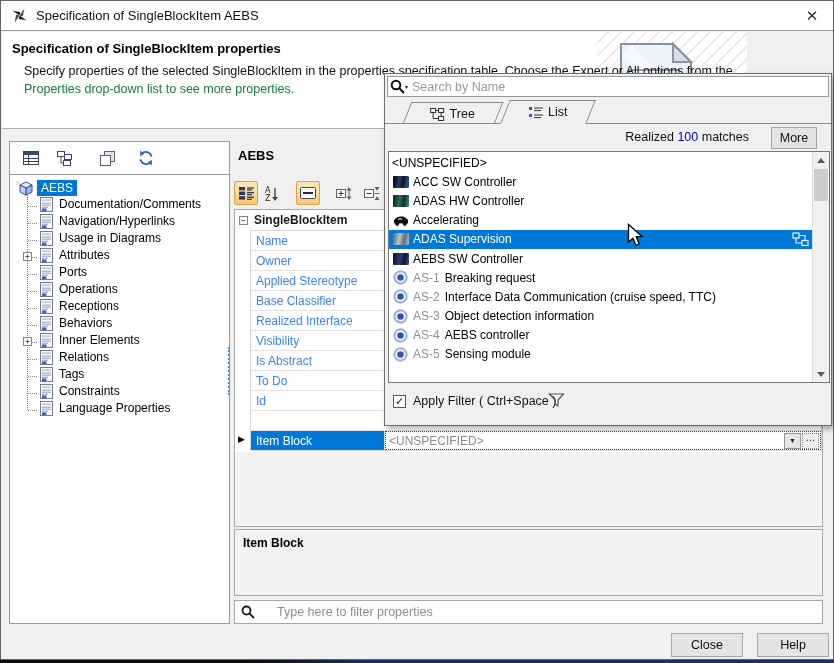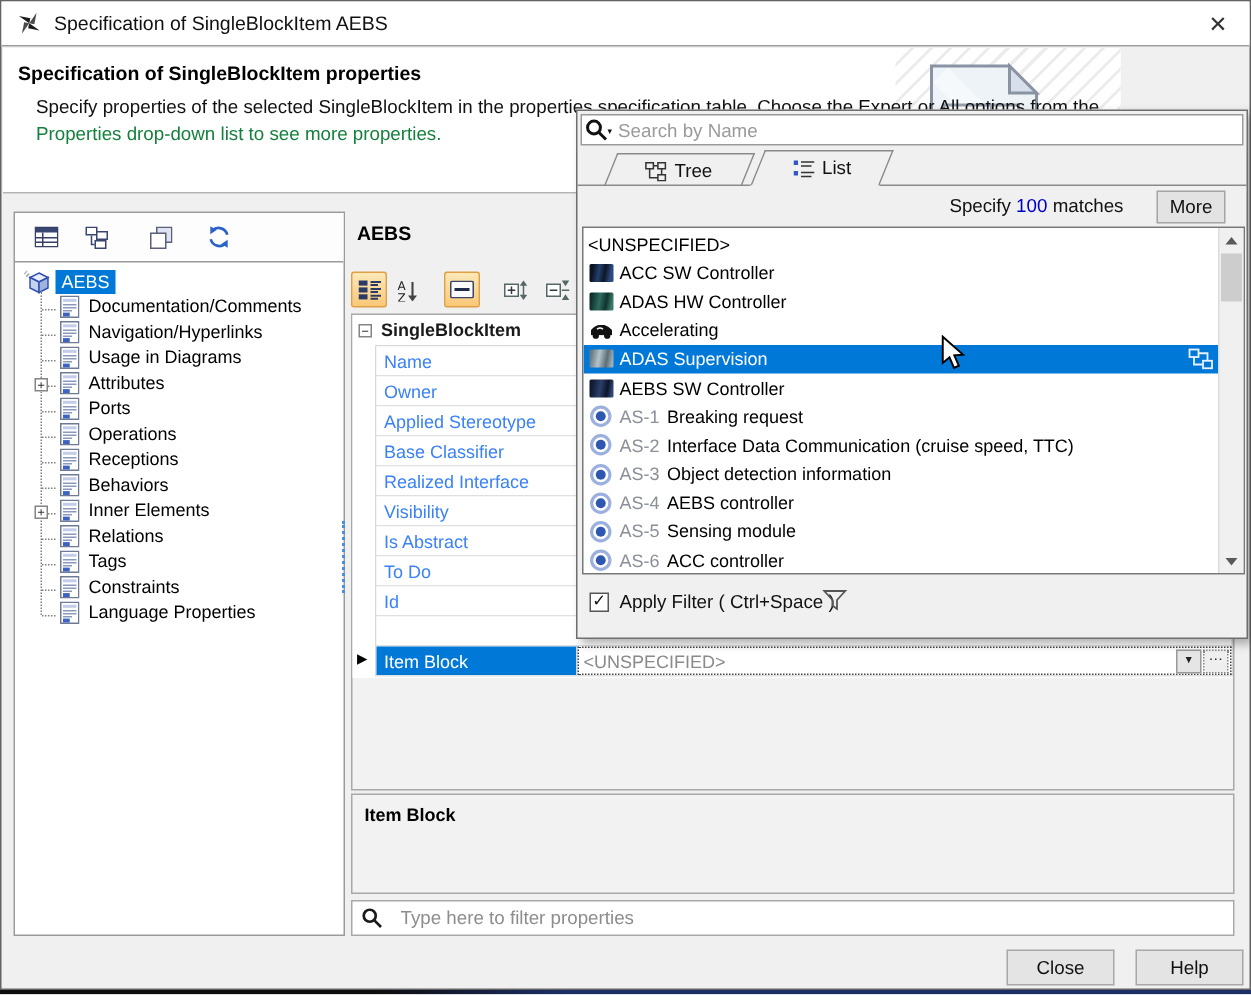--- a/index.html
+++ b/index.html
@@ -55,21 +55,21 @@
   .pvalue{flex:1;background:#fff;border-right:1px solid #d8d8d8;}
   .prow.sel .plabel{background:var(--sel);color:#fff;}
   .prow.sel::before{content:'▶';position:absolute;left:-13px;top:3px;font-size:9px;color:#000;}
   .vwrap{display:flex;align-items:center;height:100%;border:1px dotted #444;background:#fff;padding-left:3px;}
   .vtext{flex:1;font-size:12px;color:#8a8a8a;white-space:nowrap;overflow:hidden;}
   .ddl-btn{width:17px;height:16px;background:#e5e5e5;border:1px solid #9a9a9a;font-size:7px;color:#222;display:flex;align-items:center;justify-content:center;cursor:pointer;margin-right:1px;}
   .dots-btn{width:17px;height:16px;background:#efefef;border:1px dotted #888;font-size:10px;line-height:8px;color:#222;display:flex;align-items:flex-start;justify-content:center;cursor:pointer;margin-right:1px;}
 
   .desc-panel{position:absolute;left:233px;top:528px;width:589px;height:67px;background:#f2f2f2;border:1px solid #a8a8a8;}
   .desc-title{font-size:12px;font-weight:bold;color:#000;padding:6px 0 0 8px;}
-  .filter-box{position:absolute;left:233px;top:599px;width:589px;height:24px;background:#fff;border:1px solid #a8a8a8;display:flex;align-items:center;padding-left:6px;gap:10px;}
+  .filter-box{position:absolute;left:233px;top:599px;width:589px;height:24px;background:#fff;border:1px solid #a8a8a8;display:flex;align-items:center;padding-left:6px;gap:20px;}
   .filter-box input{border:none;outline:none;flex:1;font-family:inherit;font-size:12.5px;color:#222;background:transparent;}
   .filter-box input::placeholder{color:#8d8d8d;}
 
   
   .btn{position:absolute;height:24px;background:#e4e4e4;border:1px solid #a9a9a9;font-size:12.5px;color:#111;display:flex;align-items:center;justify-content:center;cursor:pointer;font-family:inherit;}
   .btn-close{left:670px;top:632px;width:72px;}
   .btn-help{left:756px;top:632px;width:72px;}
 
   
   .popup{position:absolute;left:383px;top:72px;width:448px;height:353px;background:#f0f0f0;border:1px solid #6e6e6e;box-shadow:3px 3px 6px rgba(0,0,0,0.3);z-index:50;}
@@ -557,21 +557,21 @@
                     <line x1="5" y1="11.6" x2="12" y2="11.6"></line>
                   </g>
                 </svg>
             </span>
             <span>List</span>
           </span>
         </div>
       </div>
       <div class="matches-row">
         <span class="matches-text">
-          <span>Specify</span>
+          <span>Realized</span>
           <span class="cnt">100</span>
           <span>matches</span>
         </span>
         <span class="more-btn">More</span>
       </div>
       <div class="plist">
         <div class="plist-rows" id="plist-rows">
             <div class="lrow">
               <span>&lt;UNSPECIFIED&gt;</span>
             </div>
@@ -660,30 +660,20 @@
             </div>
             <div class="lrow">
               <span class="licon">
                 <svg width="15" height="15" viewBox="0 0 15 15">
                   <circle cx="7.5" cy="7.5" r="6.1" fill="#fff" stroke="#9cb0e0" stroke-width="2.1"></circle>
                   <circle cx="7.5" cy="7.5" r="3.3" fill="#2d57b0"></circle>
                 </svg>
               </span>
               <span class="lid">AS-5</span>
               <span>Sensing module</span>
-            </div>
-            <div class="lrow">
-              <span class="licon">
-                <svg width="15" height="15" viewBox="0 0 15 15">
-                  <circle cx="7.5" cy="7.5" r="6.1" fill="#fff" stroke="#9cb0e0" stroke-width="2.1"></circle>
-                  <circle cx="7.5" cy="7.5" r="3.3" fill="#2d57b0"></circle>
-                </svg>
-              </span>
-              <span class="lid">AS-6</span>
-              <span>ACC controller</span>
             </div>
           </div>
         <div class="scrollbar">
           <span class="sb-arrow sb-up">
               <span class="tri-up"></span>
             </span>
           <span class="sb-thumb"></span>
           <span class="sb-arrow sb-down">
               <span class="tri-down"></span>
             </span>

